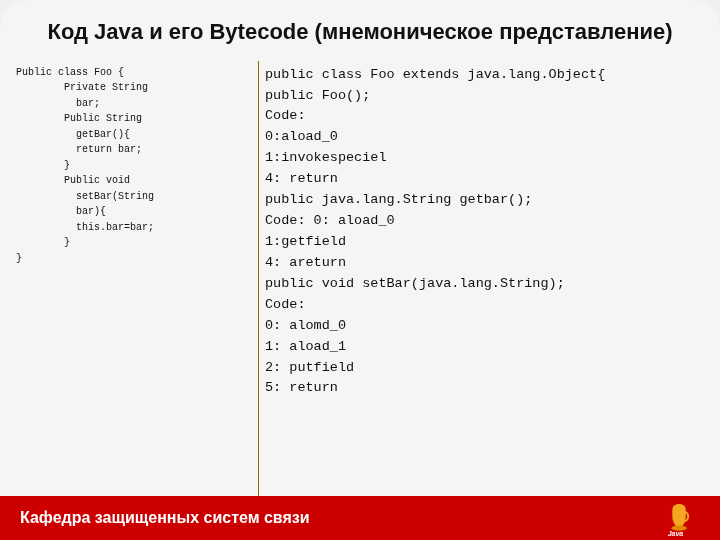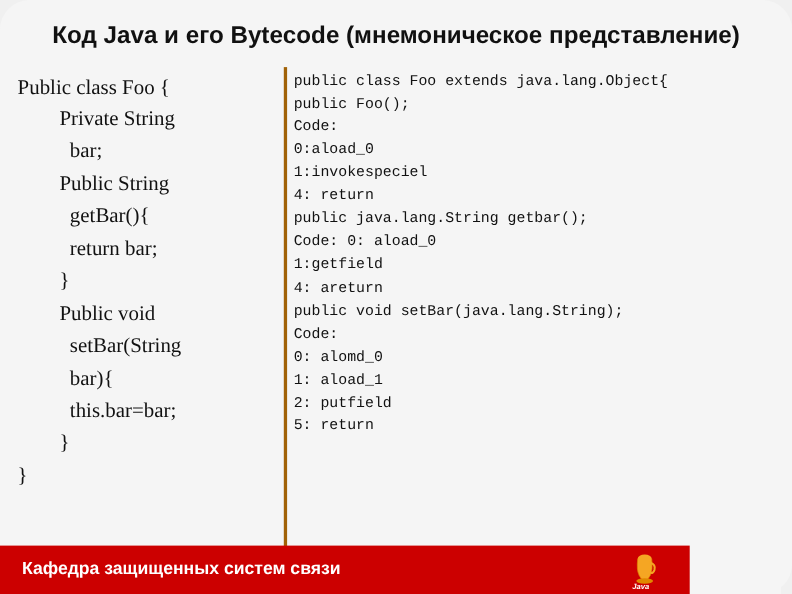--- a/index.html
+++ b/index.html
@@ -34,40 +34,40 @@
     .content-area {
       display: flex;
       flex-direction: row;
       width: 700px;
       flex: 1;
       gap: 0;
     }
     .left-panel {
       width: 248px;
       background: #f5f5f5;
-      font-family: Liberation Serif, serif;
-      font-size: 19px;
+      font-family: Liberation Mono, monospace;
+      font-size: 10px;
       color: #111;
       padding: 4px 6px;
       line-height: 1.55;
       white-space: pre;
     }
     .right-panel {
       flex: 1;
       background: #f5f5f5;
       font-family: 'Courier New', Courier, monospace;
       font-size: 13.5px;
       color: #111;
       padding: 4px 6px;
       line-height: 1.55;
       white-space: pre;
-      border-left: 3px solid #a16207;
+      border-left: 1px solid #a16207;
     }
     .footer {
-      width: 627px;
+      width: 720px;
       height: 44px;
       background: #cc0000;
       display: flex;
       align-items: center;
       justify-content: space-between;
       padding: 0 20px;
       position: absolute;
       bottom: 0;
       left: 0;
     }

